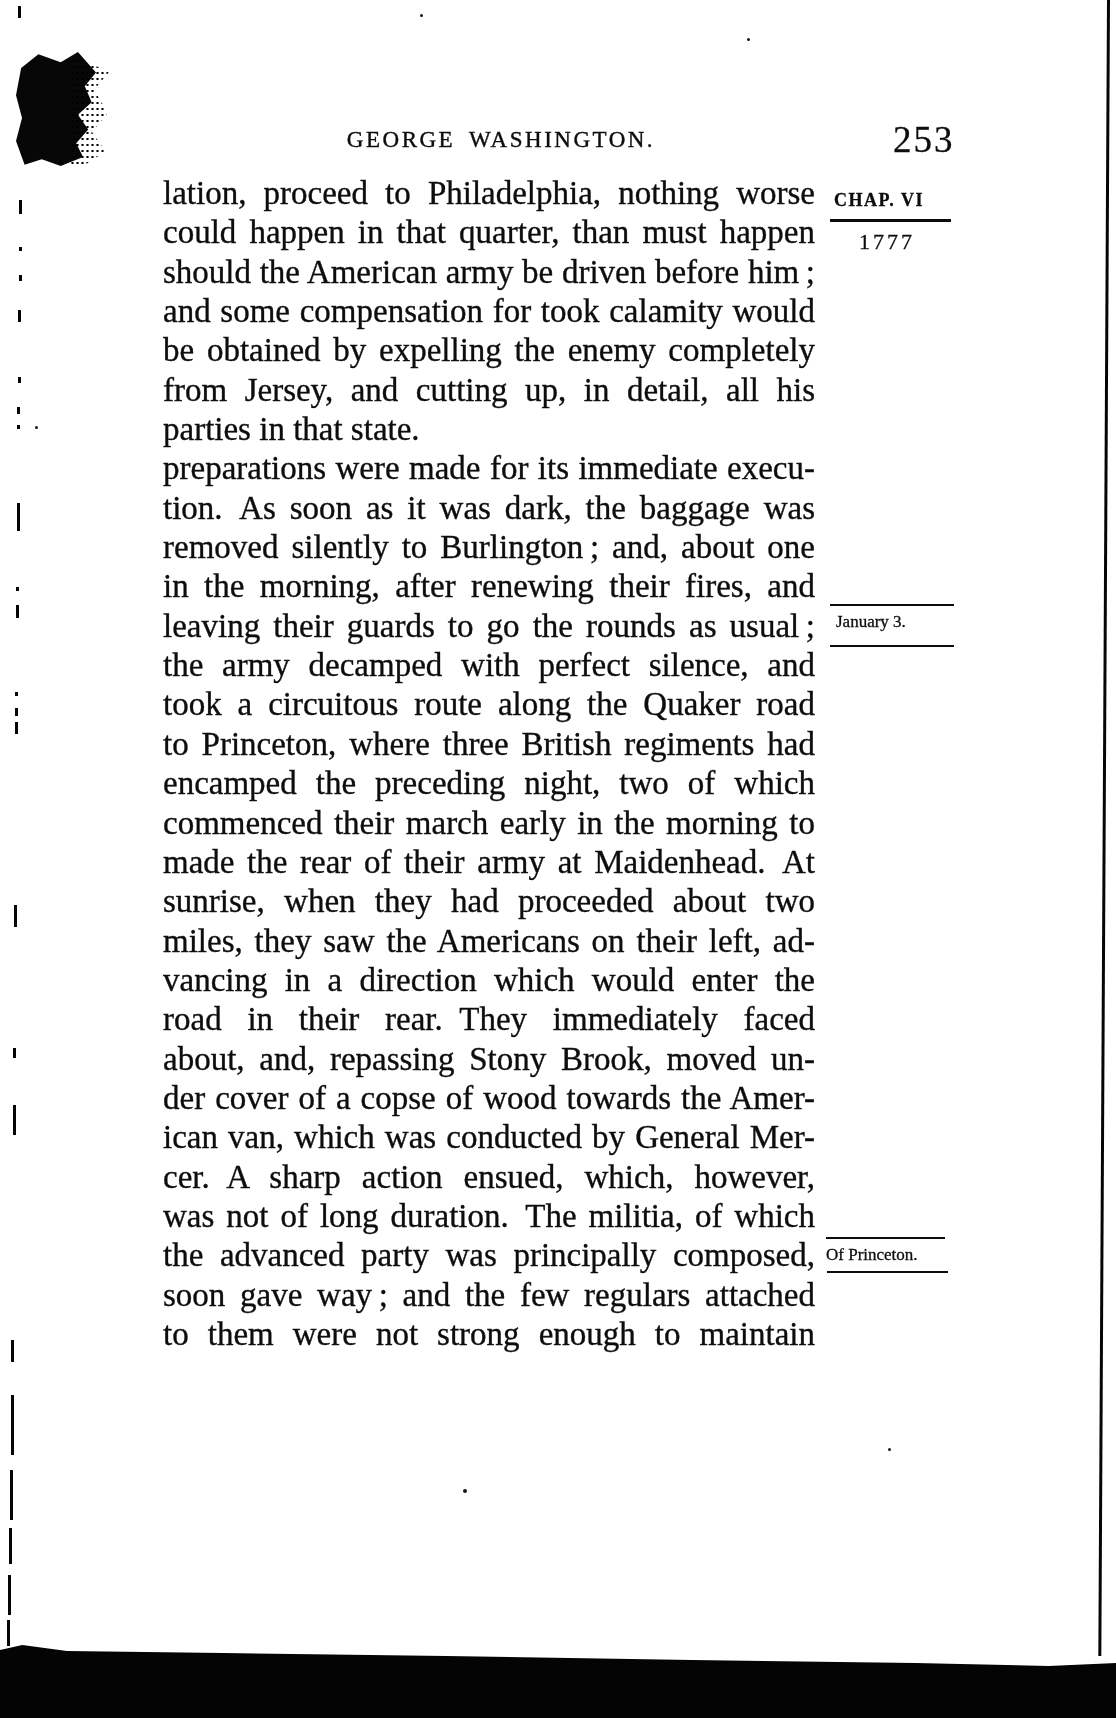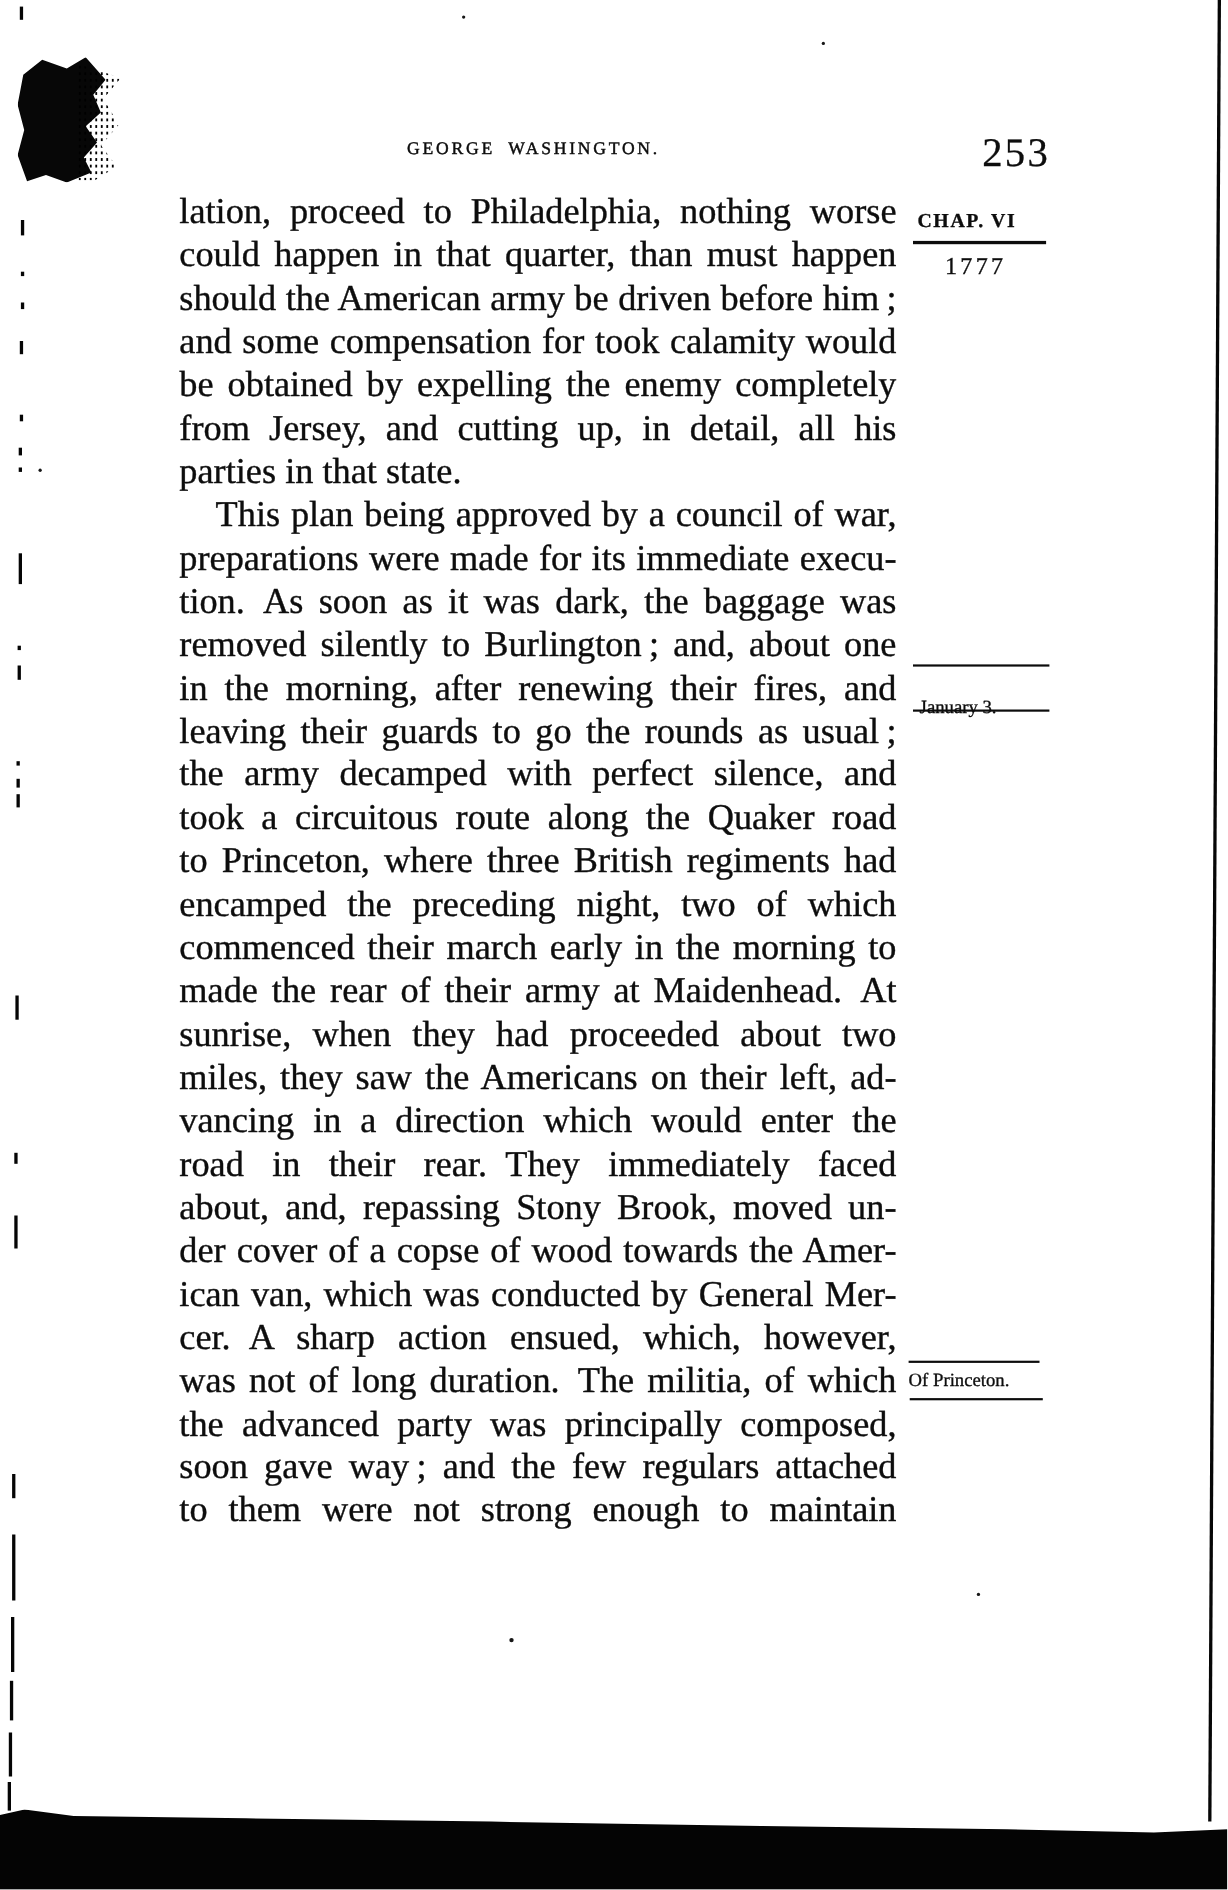--- a/index.html
+++ b/index.html
@@ -4,35 +4,35 @@
 <style>
   html,body{margin:0;padding:0;}
   body{
     width:1116px;height:1718px;position:relative;overflow:hidden;
     background:#ffffff;color:#0d0d0d;
     font-family:"Liberation Serif","DejaVu Serif",serif;
   }
   .abs{position:absolute;}
   
   .running-title{
-    left:159px;top:127px;width:652px;text-align:center;
-    font-size:16px;letter-spacing:2.5px;word-spacing:6px;
+    left:175px;top:127px;width:652px;text-align:center;
+    font-size:23px;letter-spacing:2.5px;word-spacing:6px;
     -webkit-text-stroke:0.4px #0d0d0d;
   }
   .page-number{
     left:893px;top:118px;font-size:37px;letter-spacing:2px;
     -webkit-text-stroke:0.3px #0d0d0d;
   }
   
   .sidenote{-webkit-text-stroke:0.3px #0d0d0d;}
   .chap{left:834px;top:190px;font-size:18px;font-weight:bold;letter-spacing:1.5px;}
   .chap-rule{left:830px;top:219px;width:121px;height:3px;background:#0c0c0c;}
   .year{left:859px;top:229px;font-size:22px;letter-spacing:3px;}
   .note1-rule-top{left:830px;top:604px;width:124px;height:2px;background:#0c0c0c;}
-  .note1{left:836px;top:612px;font-size:17px;margin-top:21px;}
+  .note1{left:836px;top:612px;font-size:17px;}
   .note1-rule-bot{left:830px;top:645px;width:124px;height:2px;background:#0c0c0c;}
   .note2-rule-top{left:826px;top:1237px;width:119px;height:2px;background:#0c0c0c;}
   .note2{left:826px;top:1245px;font-size:17px;text-align:right;}
   .note2-rule-bot{left:827px;top:1271px;width:121px;height:2px;background:#0c0c0c;}
   
   .body-text{left:163px;top:174px;width:652px;}
   .bline{
     font-size:33px;line-height:39.35px;height:39.35px;overflow:hidden;
     text-align:justify;text-align-last:left;
     -webkit-text-stroke:0.35px #111;
@@ -116,21 +116,20 @@
 <div class="abs note2-rule-bot"></div>
 
 <div class="abs body-text">
     <div class="bline just">lation, proceed to Philadelphia, nothing worse</div>
     <div class="bline just">could happen in that quarter, than must happen</div>
     <div class="bline just">should the American army be driven before him ;</div>
     <div class="bline just">and some compensation for took calamity would</div>
     <div class="bline just">be obtained by expelling the enemy completely</div>
     <div class="bline just">from Jersey, and cutting up, in detail, all his</div>
     <div class="bline">parties in that state.</div>
-    <div class="bline just ind">This plan being approved by a council of war,</div>
     <div class="bline just">preparations were made for its immediate execu-</div>
     <div class="bline just">tion. As soon as it was dark, the baggage was</div>
     <div class="bline just">removed silently to Burlington ; and, about one</div>
     <div class="bline just">in the morning, after renewing their fires, and</div>
     <div class="bline just">leaving their guards to go the rounds as usual ;</div>
     <div class="bline just">the army decamped with perfect silence, and</div>
     <div class="bline just">took a circuitous route along the Quaker road</div>
     <div class="bline just">to Princeton, where three British regiments had</div>
     <div class="bline just">encamped the preceding night, two of which</div>
     <div class="bline just">commenced their march early in the morning to</div>

